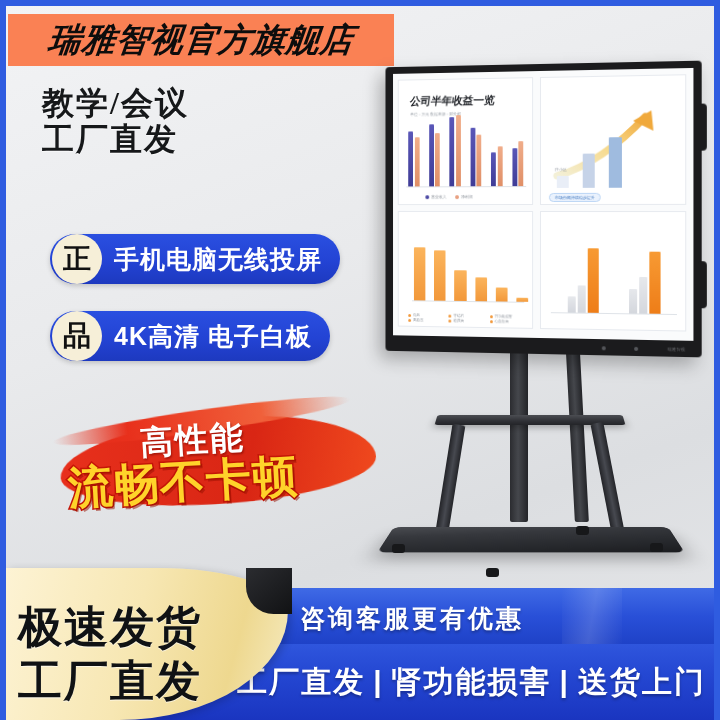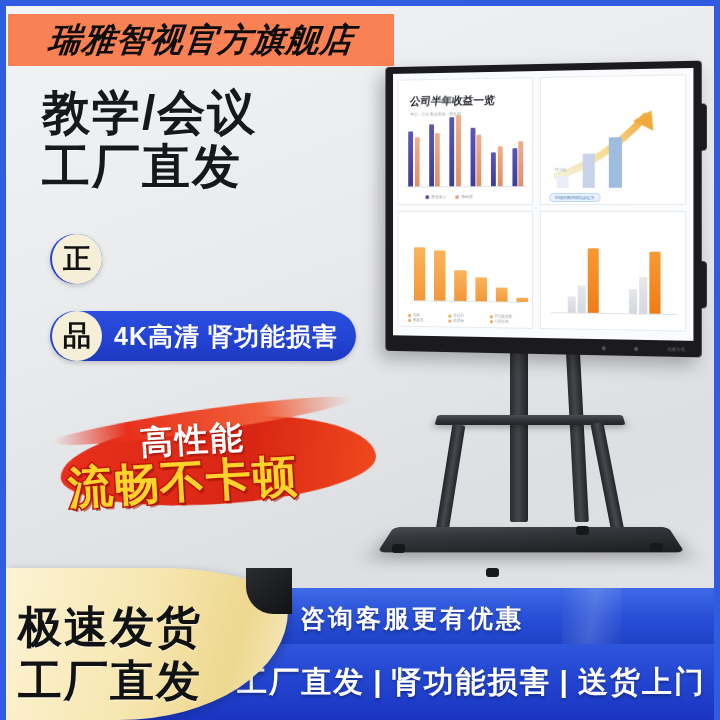--- a/index.html
+++ b/index.html
@@ -31,23 +31,24 @@
   .store-banner .txt {
     font-size:33px; font-weight:900; font-style:italic;
     color:#0d0d0d; letter-spacing:1px;
     white-space:nowrap;
     transform:skewX(-6deg);
   }
 
   
   .headline { position:absolute; left:36px; top:80px; }
   .headline .l {
-    font-size:48px; font-weight:900; color:#16181a;
+    font-size:32px; font-weight:900; color:#16181a;
     line-height:1.12; letter-spacing:2px; white-space:nowrap;
     text-shadow:0 1px 1px rgba(255,255,255,.7);
+    font-family:Liberation Serif, serif;
   }
 
   
   .pill {
     position:absolute; height:50px;
     background:linear-gradient(180deg,#2a4fe0 0%,#2343d4 55%,#1d39bf 100%);
     border-radius:26px;
     display:flex; align-items:center;
     box-shadow:0 2px 5px rgba(0,0,0,.18);
   }
@@ -278,24 +279,25 @@
     <div class="txt">瑞雅智视官方旗舰店</div>
   </div>
 
   <div class="headline">
     <div class="l">教学/会议</div>
     <div class="l">工厂直发</div>
   </div>
 
   <div class="pill" id="pill1">
     <div class="mark">正</div>
+    <div class="ptxt">手机电脑无线投屏</div>
   </div>
   <div class="pill" id="pill2">
     <div class="mark">品</div>
-    <div class="ptxt">4K高清  肾功能损害</div>
+    <div class="ptxt">4K高清  电子白板</div>
   </div>
 
   <div class="brush">
     <div class="stroke"></div>
     <div class="s1">高性能</div>
     <div class="s2">流畅不卡顿</div>
   </div>
 
   <div class="product">
 

